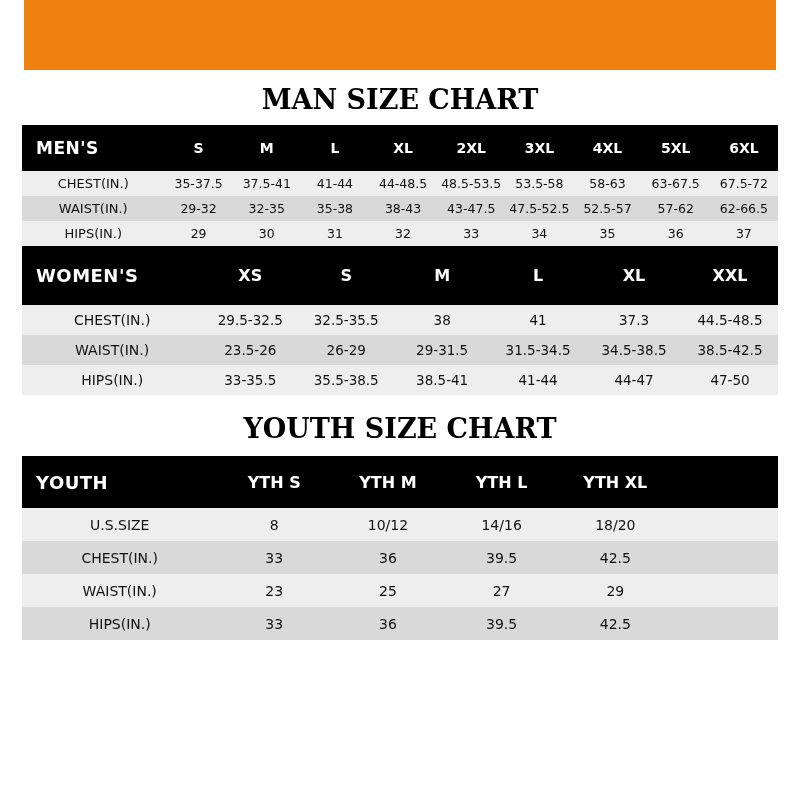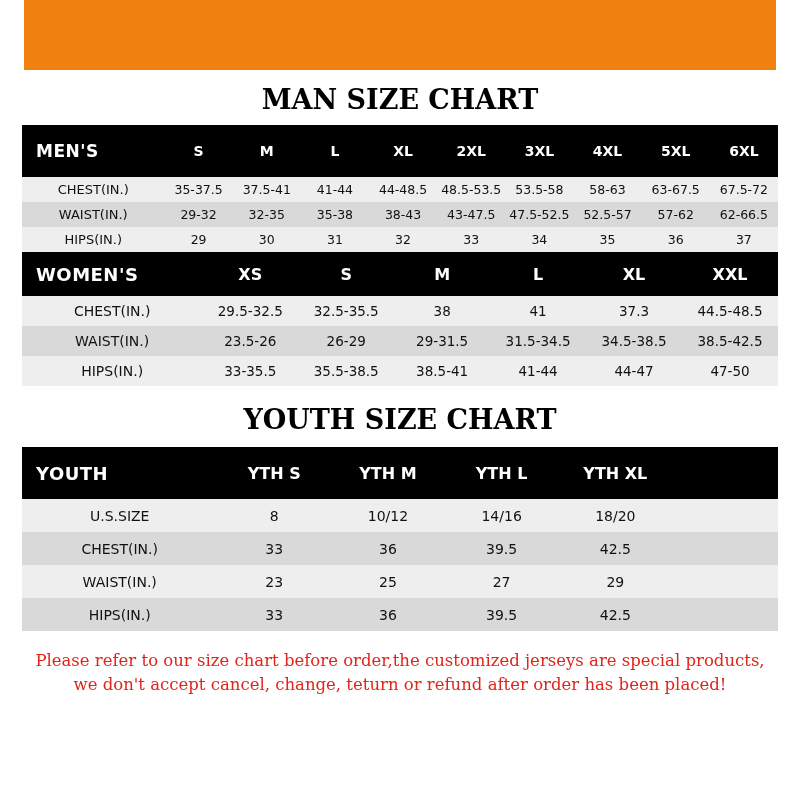--- a/index.html
+++ b/index.html
@@ -77,39 +77,39 @@
     padding: 0;
     height: 26px;
     vertical-align: middle;
     white-space: nowrap;
   }
   table.size-table thead th {
     background: #000000;
     color: #ffffff;
     font-weight: bold;
     font-size: 14px;
-    height: 52px;
+    height: 46px;
   }
   table.size-table thead th.corner {
     text-align: left;
     padding-left: 14px;
     font-size: 17px;
     letter-spacing: 0.5px;
   }
   table.size-table tbody tr.light td { background: #eeeeee; }
   table.size-table tbody tr.dark td { background: #d9d9d9; }
   table.size-table tbody td.rowlabel {
     font-size: 13px;
     color: #111111;
     letter-spacing: 0px;
   }
   
   #men-table tbody td { height: 25px; }
   #women-table tbody td { height: 30px; font-size: 13.5px; }
-  #women-table thead th { height: 44px; font-size: 16px; }
+  #women-table thead th { height: 59px; font-size: 16px; }
   #women-table thead th.corner { font-size: 18px; }
   #women-table tbody td.rowlabel { font-size: 14px; }
   #youth-table tbody td { height: 33px; font-size: 14px; }
   #youth-table thead th { height: 52px; font-size: 16px; }
   #youth-table thead th.corner { font-size: 18px; }
   #youth-table tbody td.rowlabel { font-size: 14px; }
 
   .footer-note {
     margin-top: 18px;
     text-align: center;
@@ -276,19 +276,15 @@
           <td class="rowlabel">HIPS(IN.)</td>
           <td>33</td>
           <td>36</td>
           <td>39.5</td>
           <td>42.5</td>
           <td></td>
         </tr>
       </tbody>
     </table>
 
-    <div class="footer-note">
-      <div>Please refer to our size chart before order,the customized jerseys are special products,</div>
-      <div>we don't accept cancel, change, teturn or refund after order has been placed!</div>
-    </div>
 
   </div>
 </div>
 
 </body></html>

